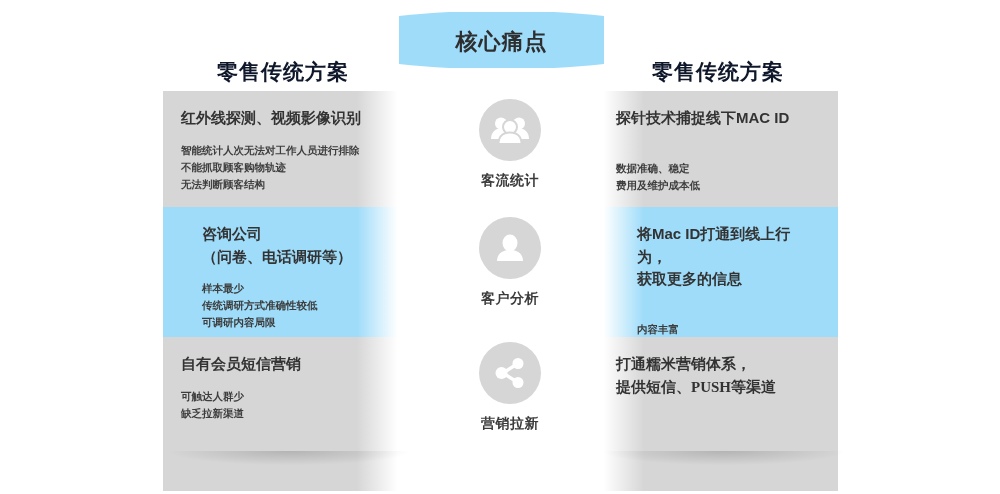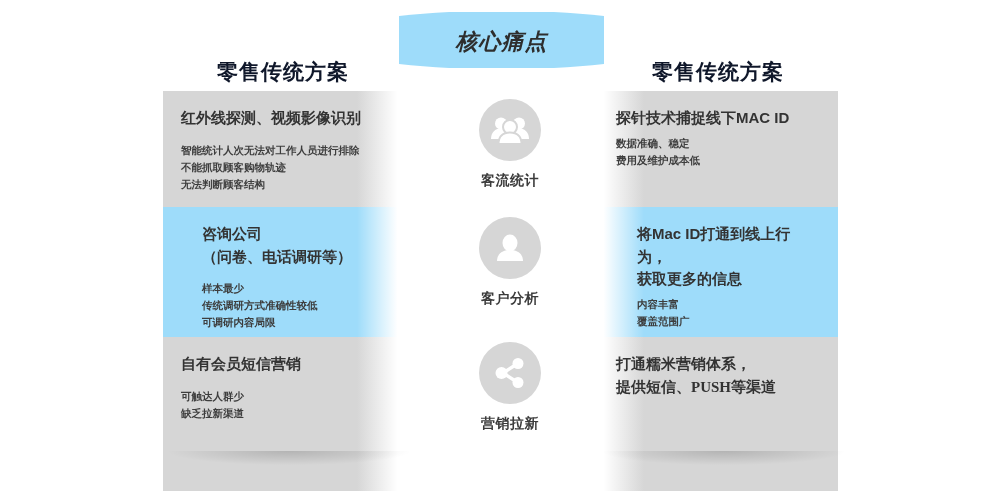--- a/index.html
+++ b/index.html
@@ -34,21 +34,20 @@
     top: 0;
     width: 205px;
     height: 60px;
     display: flex;
     align-items: center;
     justify-content: center;
     font-size: 22px;
     font-weight: 700;
     color: #2e2e2e;
     letter-spacing: 1px;
-    font-style: italic;
   }
 
   
   .col-heading {
     position: absolute;
     top: 58px;
     width: 260px;
     text-align: center;
     font-size: 21px;
     font-weight: 700;
@@ -136,21 +135,21 @@
     font-size: 10.5px;
     line-height: 1.62;
     color: #3d3d3d;
     font-weight: 600;
     position: relative;
     z-index: 2;
   }
   .align-right { text-align: left; }
   .align-left  { text-align: left; }
 
-  #panel-right .cell-sub { margin-top: 5px; }
+  #panel-right .cell-sub { margin-top: 30px; }
   #panel-right .cell-title { font-size: 15px; }
 
   
   #center-col {
     position: absolute;
     left: 440px;
     top: 91px;
     width: 124px;
     height: 364px;
   }

